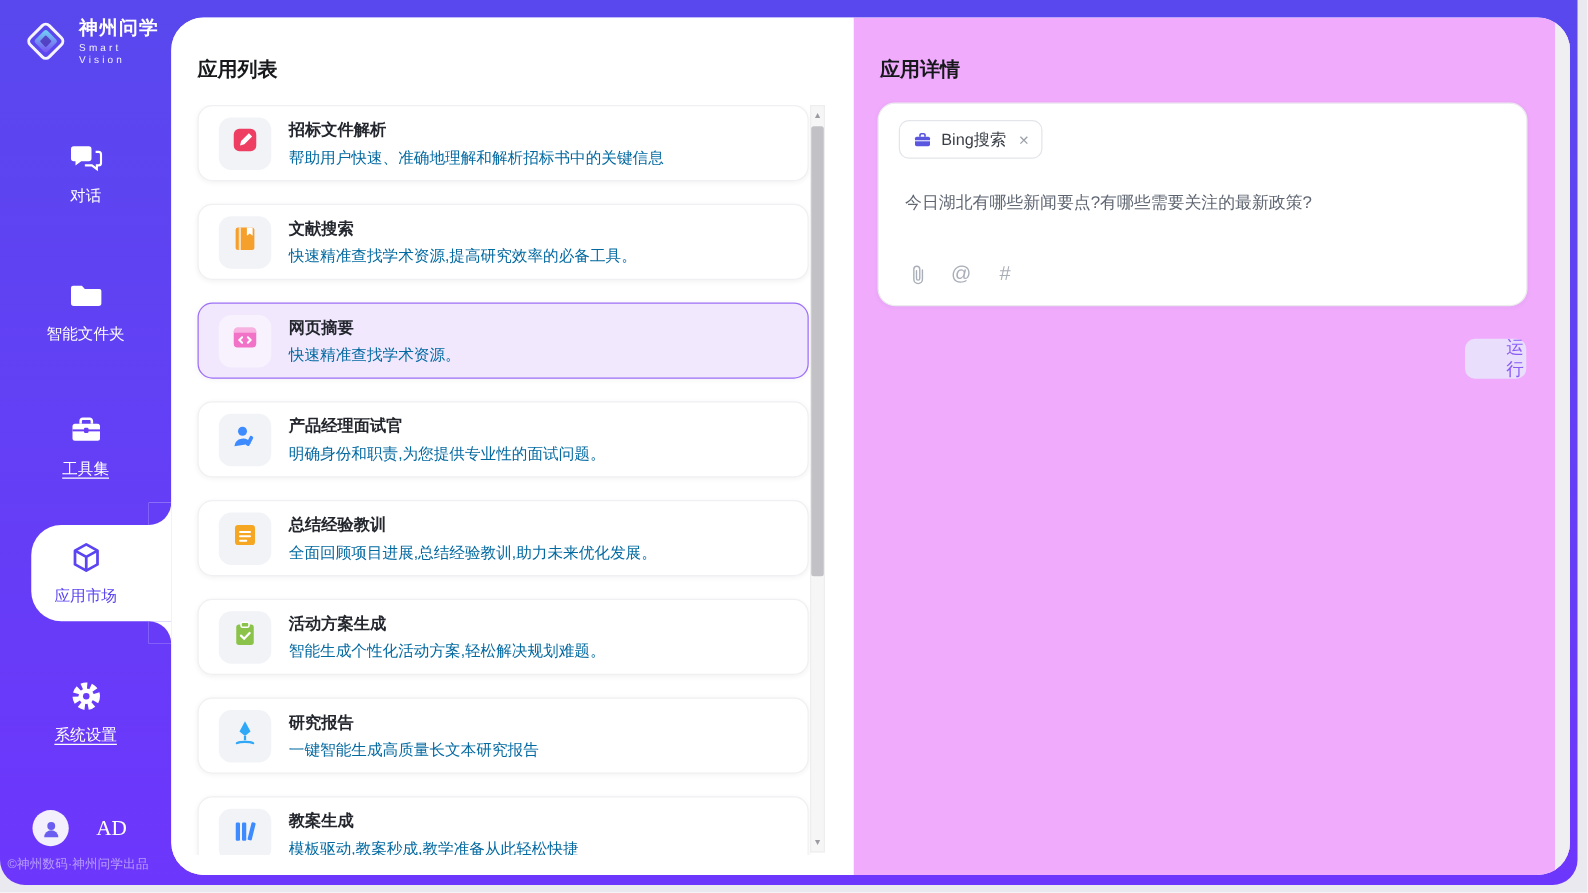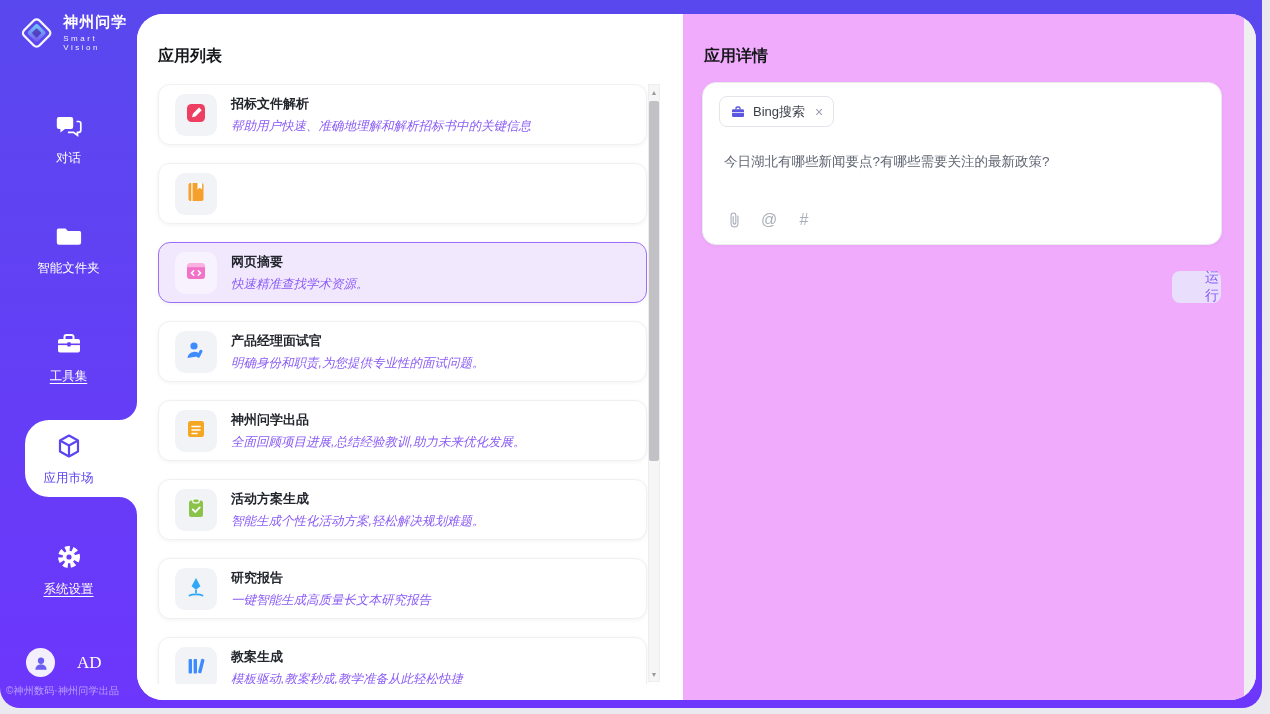--- a/index.html
+++ b/index.html
@@ -47,21 +47,21 @@
   .list-viewport { position:absolute; left:0; top:70px; width:540px; height:600px; overflow:hidden; }
   .cards { display:flex; flex-direction:column; gap:18px; padding:0 0 0 21px; }
   .card { width:489px; height:61px; background:#fff; border:1px solid #f0f0f2; border-radius:12px;
     box-shadow:0 1px 4px rgba(20,20,40,.05); display:flex; align-items:center; gap:14px;
     padding:0 16px; cursor:pointer; flex:0 0 61px; }
   .card.selected { background:#f1e8fe; border:1px solid #9d6ff8; }
   .tile { width:42px; height:42px; border-radius:10px; background:#f1f3f7; display:flex;
     align-items:center; justify-content:center; flex:0 0 42px; }
   .card.selected .tile { background:#f7f2fe; }
   .meta .title { font-size:13px; font-weight:bold; color:#23262d; margin-bottom:5px; }
-  .meta .desc { font-size:12.5px; color:#8b5cf6;font-style:italic; }
+  .meta .desc { font-size:12.5px; color:#0369a1; }
 
   
   .scrollbar { position:absolute; left:511px; top:70px; width:12px; height:598px; background:#f6f6f7;
     border:1px solid #eeeeef; }
   .sb-arrow { position:absolute; left:0; width:10px; height:14px; color:#9b9ba1; font-size:7px;
     display:flex; align-items:center; justify-content:center; cursor:pointer; }
   .sb-arrow.up { top:0; } .sb-arrow.down { bottom:0; }
   .sb-thumb { position:absolute; left:0px; top:16px; width:10px; height:360px; background:#c2c2c6;
     border-radius:2px; cursor:pointer; }
 
@@ -197,20 +197,24 @@
   </div>
 
   <div class="card">
     <div class="tile">
                 <span class="glyph"><svg width="24" height="24" viewBox="0 0 24 24">
                     <rect x="4.5" y="3" width="15" height="18" rx="2" fill="#f59f2c"></rect>
                     <rect x="7" y="3" width="1.8" height="18" fill="#fff" opacity=".65"></rect>
                     <path d="M13.5 3v6.5l2.3-1.8 2.3 1.8V3z" fill="#fff"></path>
                   </svg></span>
               </div>
+    <div class="meta">
+      <div class="title">文献搜索</div>
+      <div class="desc">快速精准查找学术资源,提高研究效率的必备工具。</div>
+    </div>
   </div>
 
   <div class="card selected">
     <div class="tile">
                 <span class="glyph"><svg width="24" height="24" viewBox="0 0 24 24">
                     <rect x="3" y="4" width="18" height="16" rx="3" fill="#f272c8"></rect>
                     <rect x="3" y="4" width="18" height="4.2" fill="#fff" opacity=".45"></rect>
                     <path d="M9.7 11.8l-2.2 2.2 2.2 2.2M14.3 11.8l2.2 2.2-2.2 2.2" stroke="#fff" stroke-width="1.6" fill="none" stroke-linecap="round"></path>
                   </svg></span>
               </div>
@@ -235,21 +239,21 @@
   </div>
 
   <div class="card">
     <div class="tile">
                 <span class="glyph"><svg width="24" height="24" viewBox="0 0 24 24">
                     <rect x="4" y="4" width="16" height="16" rx="2.5" fill="#f5a623"></rect>
                     <path d="M8 9.5h8M8 13h8M8 16.5h5" stroke="#fff" stroke-width="1.6" stroke-linecap="round"></path>
                   </svg></span>
               </div>
     <div class="meta">
-      <div class="title">神州问学出品</div>
+      <div class="title">总结经验教训</div>
       <div class="desc">全面回顾项目进展,总结经验教训,助力未来优化发展。</div>
     </div>
   </div>
 
   <div class="card">
     <div class="tile">
                 <span class="glyph"><svg width="24" height="24" viewBox="0 0 24 24">
                     <rect x="5" y="4.5" width="14" height="16.5" rx="2.2" fill="#8bc34a"></rect>
                     <rect x="8.8" y="2.8" width="6.4" height="4" rx="1.2" fill="#8bc34a" stroke="#fff" stroke-width="1.2"></rect>
                     <path d="M8.8 13.5l2.5 2.5 4.4-4.6" stroke="#fff" stroke-width="1.8" fill="none" stroke-linecap="round"></path>

